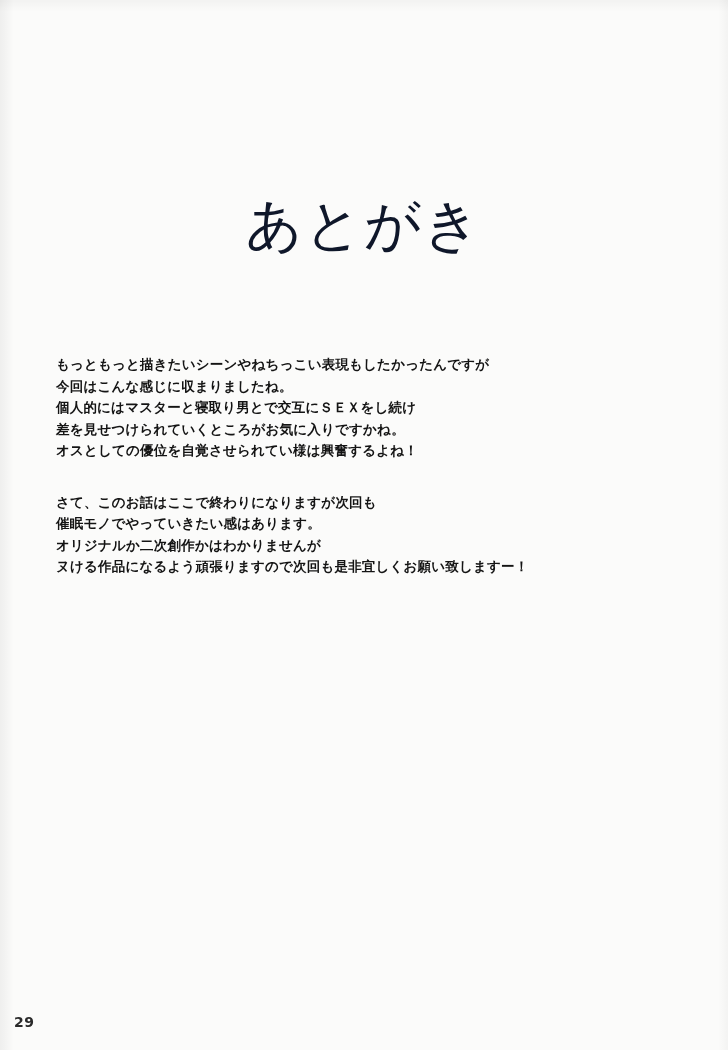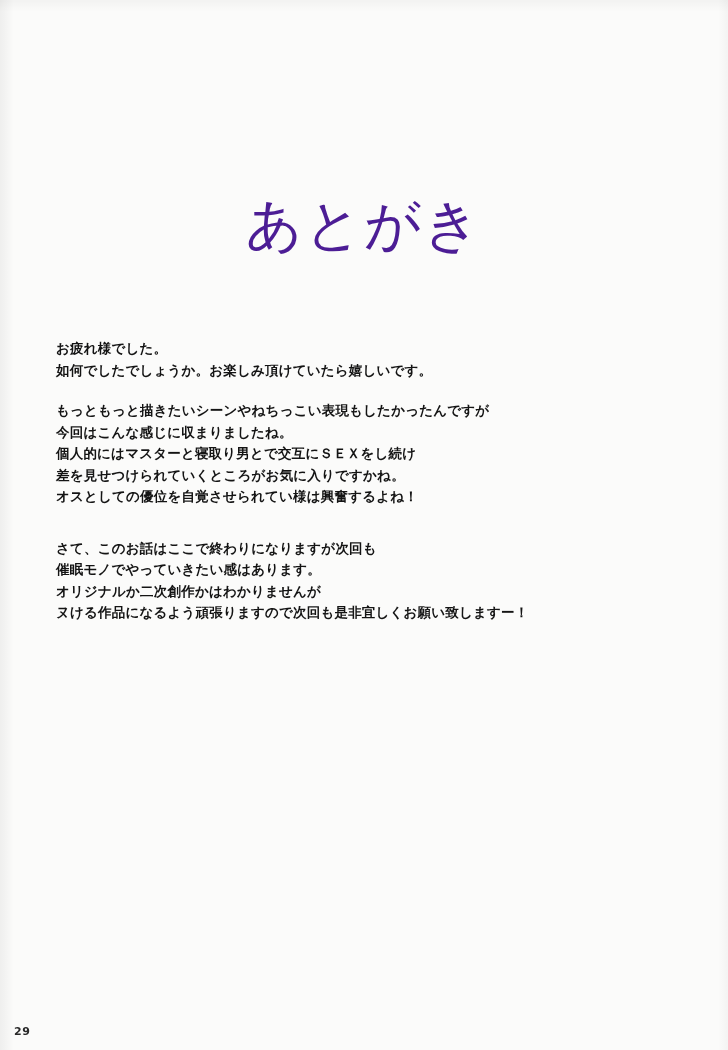--- a/index.html
+++ b/index.html
@@ -32,21 +32,21 @@
     pointer-events: none;
   }
   .page-title {
     position: absolute;
     top: 188px;
     left: 0;
     width: 728px;
     text-align: center;
     font-size: 56px;
     letter-spacing: 2px;
-    color: #4c1d95;
+    color: #0f172a;
     font-weight: 400;
     font-family: "DejaVu Sans", "Liberation Sans", sans-serif;
   }
   .body-text {
     position: absolute;
     top: 338px;
     left: 56px;
     width: 600px;
     color: #141414;
     font-size: 13.5px;
@@ -61,37 +61,35 @@
   .para.gap-large {
     margin-bottom: 30px;
     margin-top: 16px;
   }
   .para.gap-xl {
     margin-bottom: 24px;
   }
   .page-number {
     position: absolute;
     left: 14px;
-    bottom: 12px;
-    font-size: 11px;
+    bottom: 20px;
+    font-size: 14px;
     color: #2a2a2a;
     font-weight: 600;
     letter-spacing: 0.5px;
   }
 </style>
 </head>
 <body>
 
 <div class="page">
 
   <div class="page-title">あとがき</div>
 
   <div class="body-text">
-    <p class="para">お疲れ様でした。
-如何でしたでしょうか。お楽しみ頂けていたら嬉しいです。</p>
     <p class="para gap-large">もっともっと描きたいシーンやねちっこい表現もしたかったんですが
 今回はこんな感じに収まりましたね。
 個人的にはマスターと寝取り男とで交互にＳＥＸをし続け
 差を見せつけられていくところがお気に入りですかね。
 オスとしての優位を自覚させられてい様は興奮するよね！</p>
     <p class="para gap-xl">さて、このお話はここで終わりになりますが次回も
 催眠モノでやっていきたい感はあります。
 オリジナルか二次創作かはわかりませんが
 ヌける作品になるよう頑張りますので次回も是非宜しくお願い致しますー！</p>
   </div>

